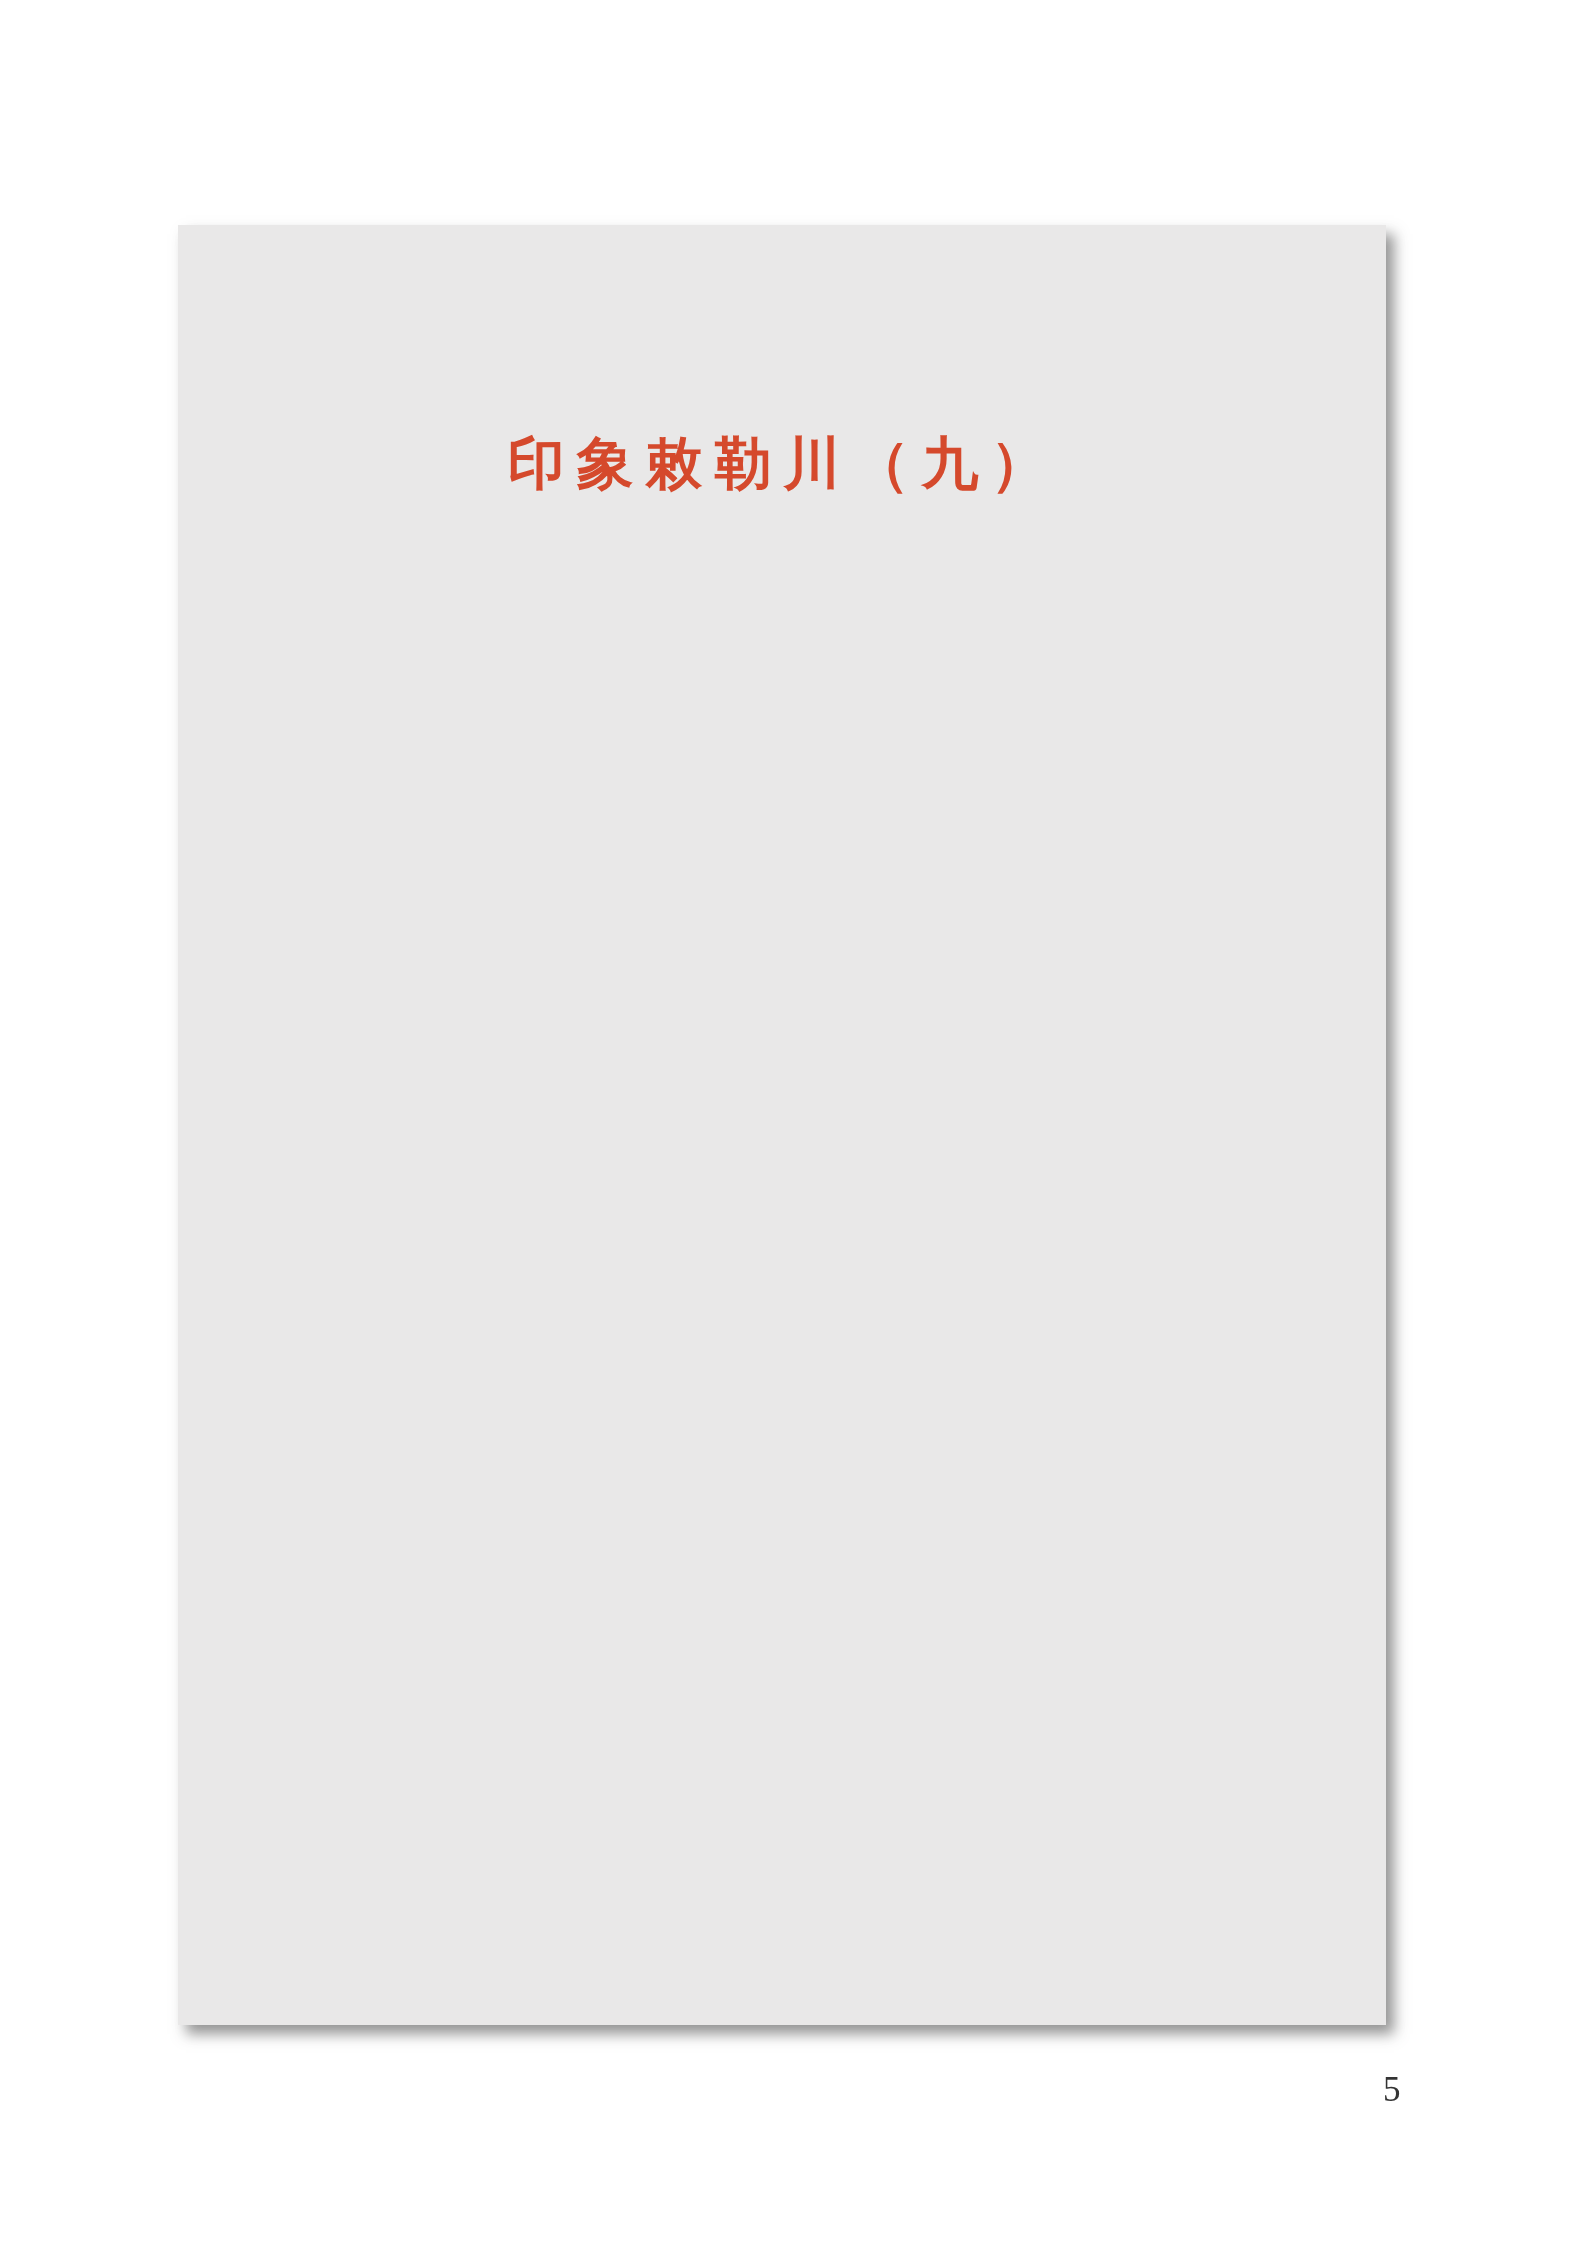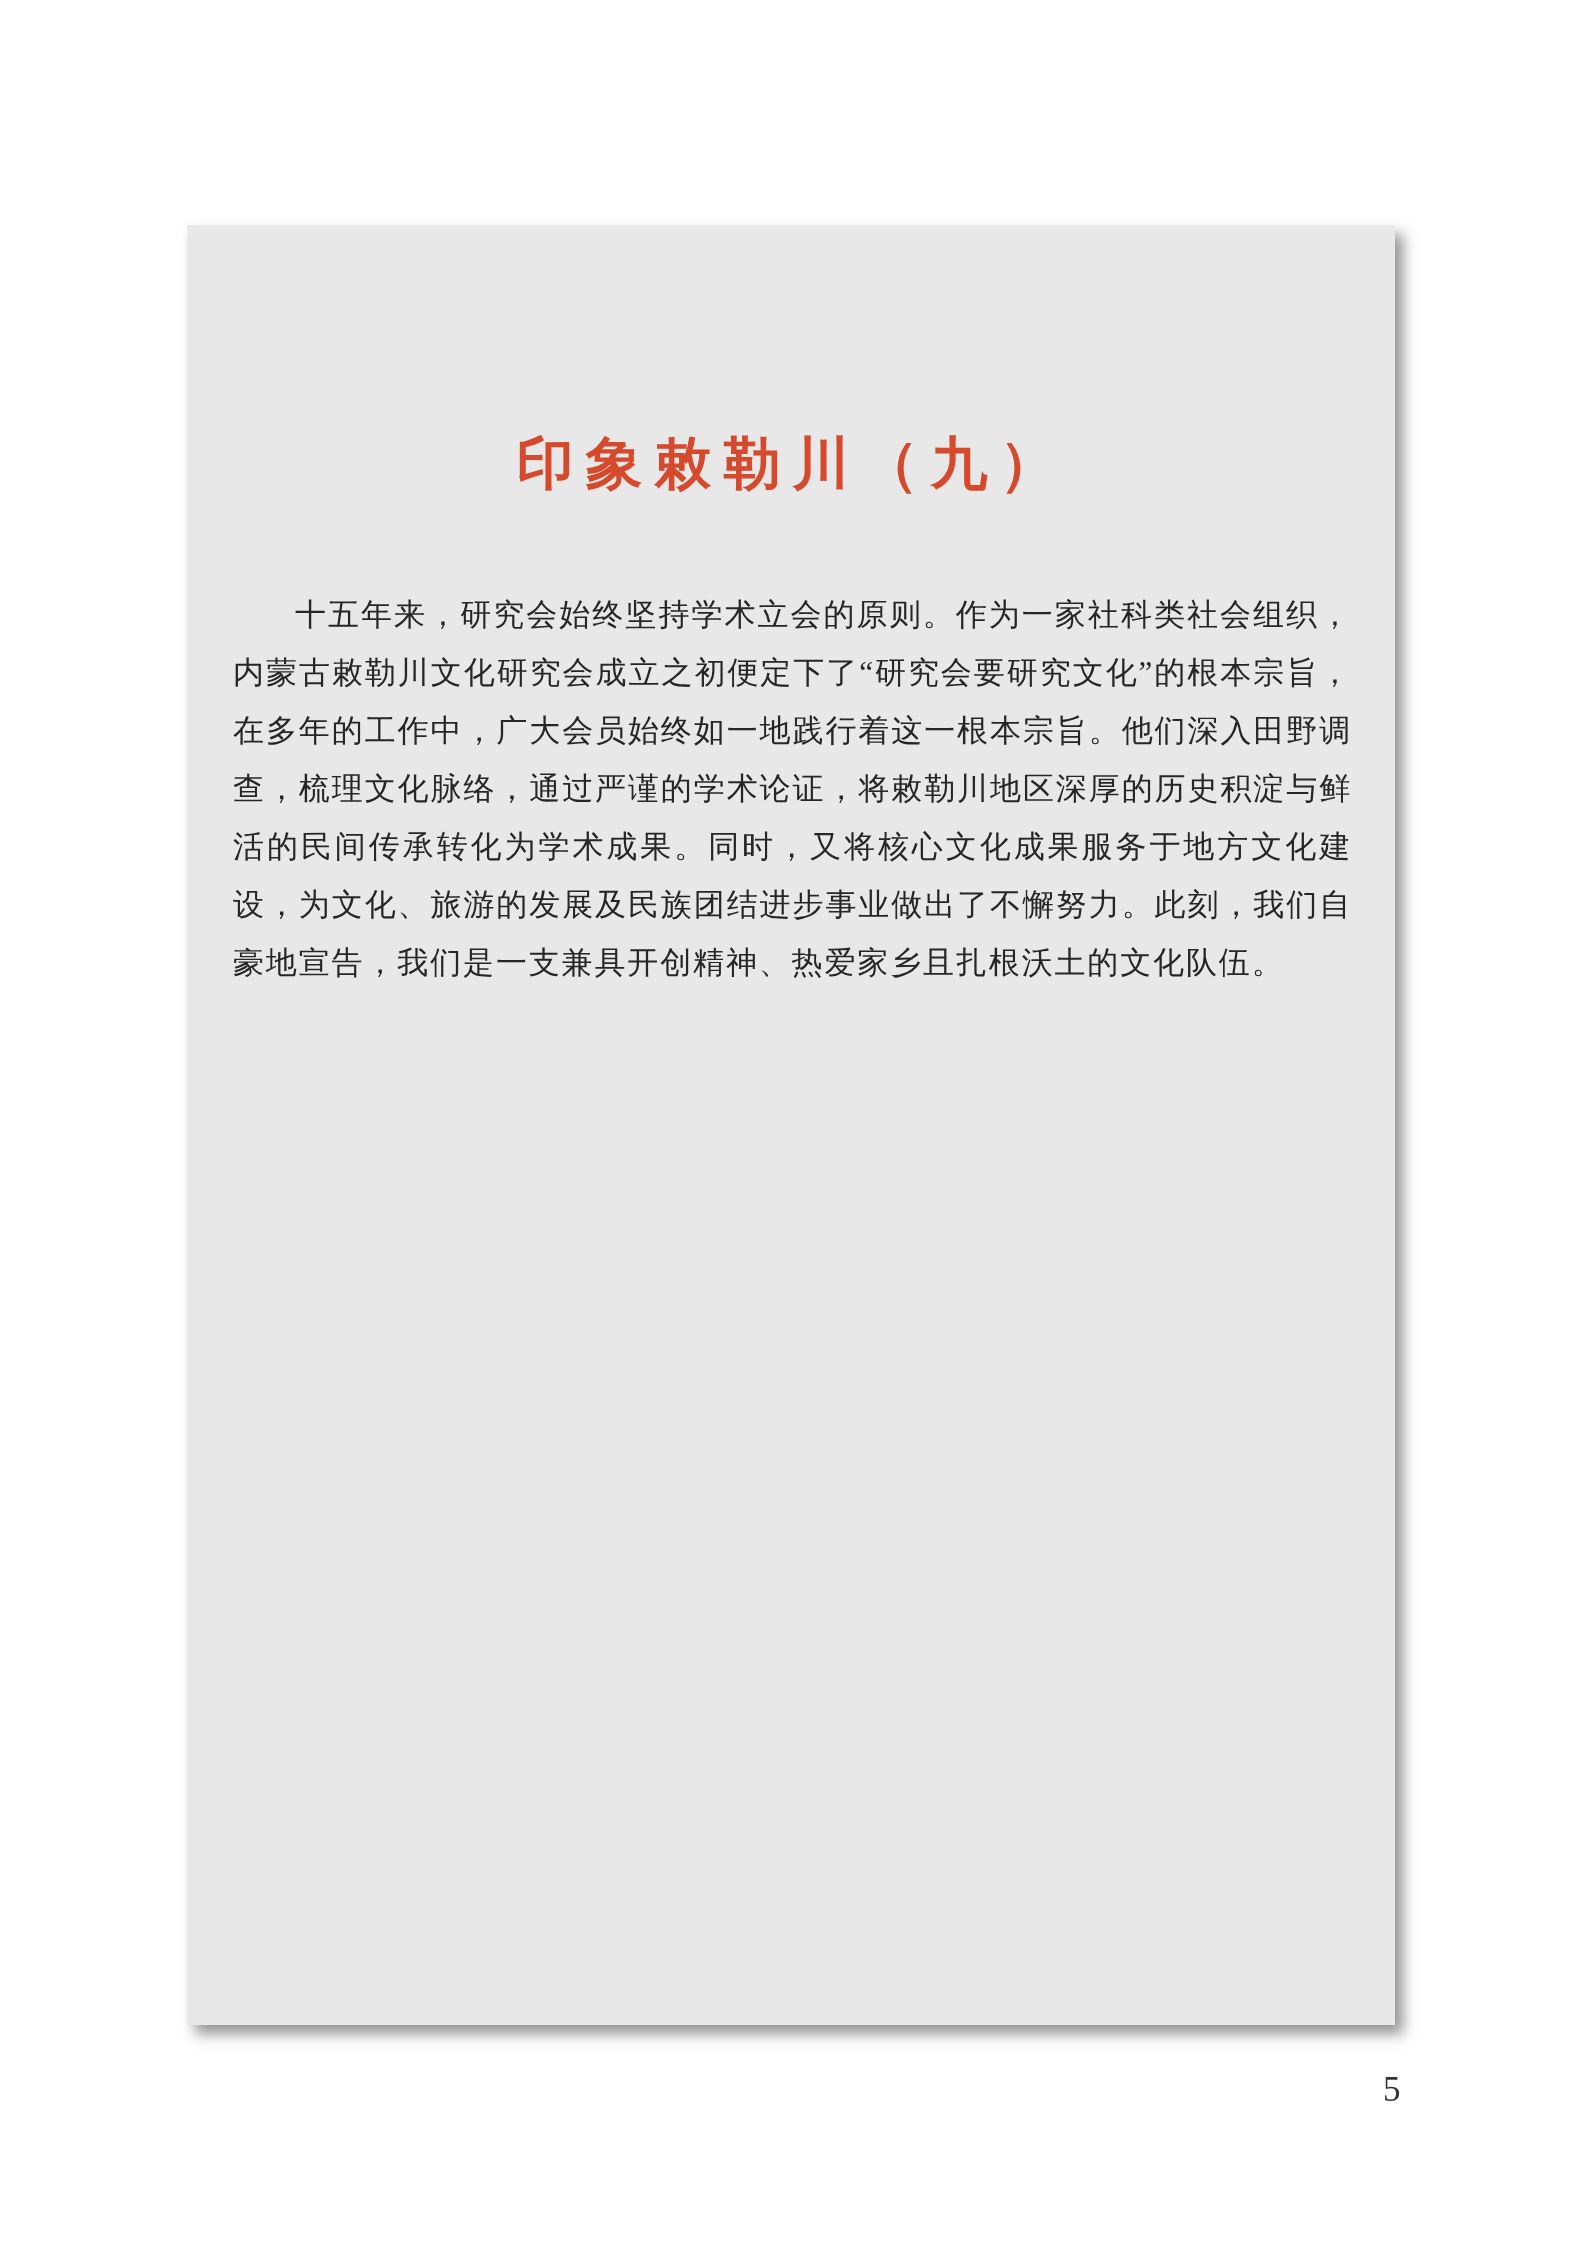--- a/index.html
+++ b/index.html
@@ -46,21 +46,21 @@
     font-weight: bold;
   }
   .section-subtitle .en {
     font-weight: bold;
     letter-spacing: 2px;
   }
 
   
   .content-panel {
     position: absolute;
-    left: 187px;
+    left: 178px;
     top: 225px;
     width: 1208px;
     height: 1800px;
     background: #e9e8e8;
     box-shadow: 8px 9px 13px rgba(60, 60, 60, 0.55);
     box-sizing: border-box;
     padding: 210px 43px 0 46px;
   }
   .article-title {
     margin: 0;
@@ -96,19 +96,18 @@
 </style>
 </head>
 <body>
 
 <div class="page">
 
 
   <main class="content-panel">
     <h1 class="article-title">印象敕勒川（九）</h1>
     <div class="article-body">
-      <p>十五年来，研究会始终坚持学术立会的原则。作为一家社科类社会组织，内蒙古敕勒川文化研究会成立之初便定下了“研究会要研究文化”的根本宗旨，在多年的工作中，广大会员始终如一地践行着这一根本宗旨。他们深入田野调查，梳理文化脉络，通过严谨的学术论证，将敕勒川地区深厚的历史积淀与鲜活的民间传承转化为学术成果。同时，又将核心文化成果服务于地方文化建设，为文化、旅游的发展及民族团结进步事业做出了不懈努力。此刻，我们自豪地宣告，我们是一支兼具开创精神、热爱家乡且扎根沃土的文化队伍。</p>
     </div>
   </main>
 
   <div class="page-number">5</div>
 
 </div>
 
 </body></html>

